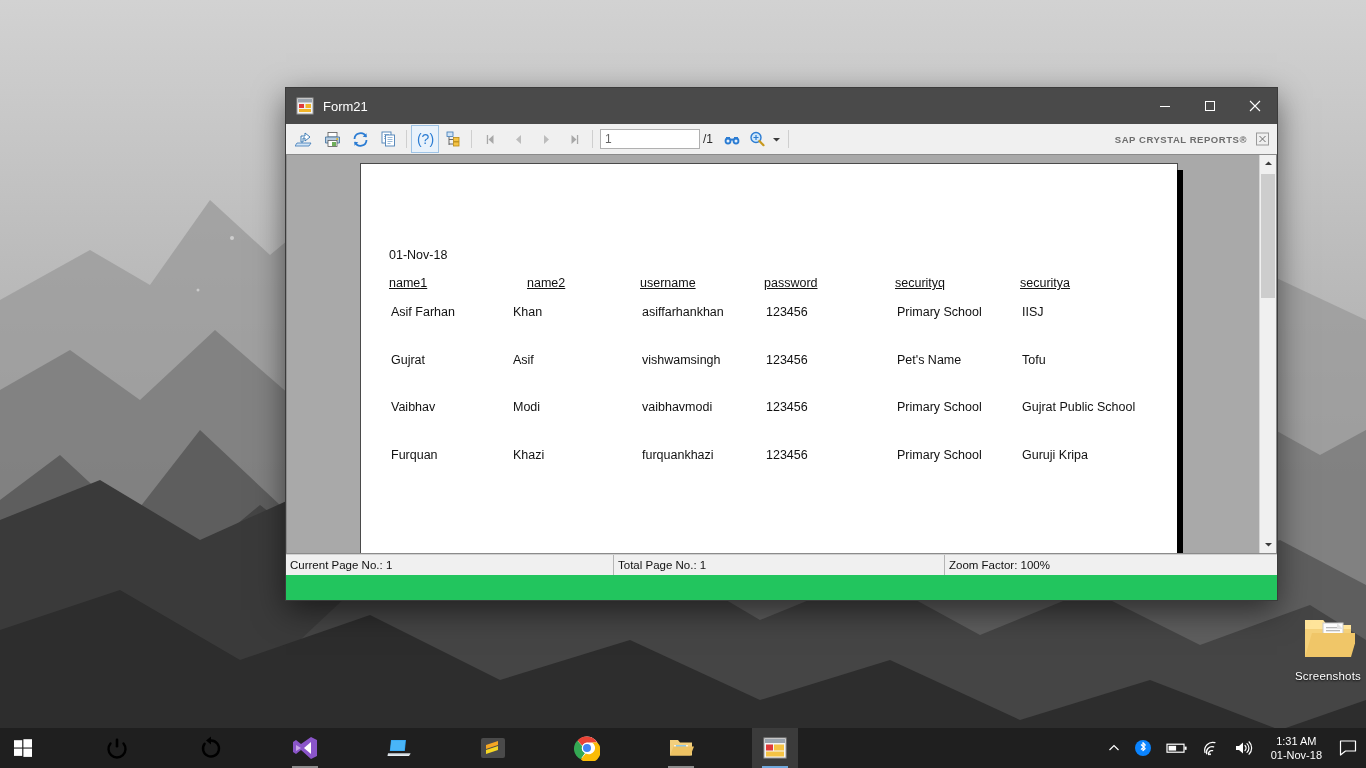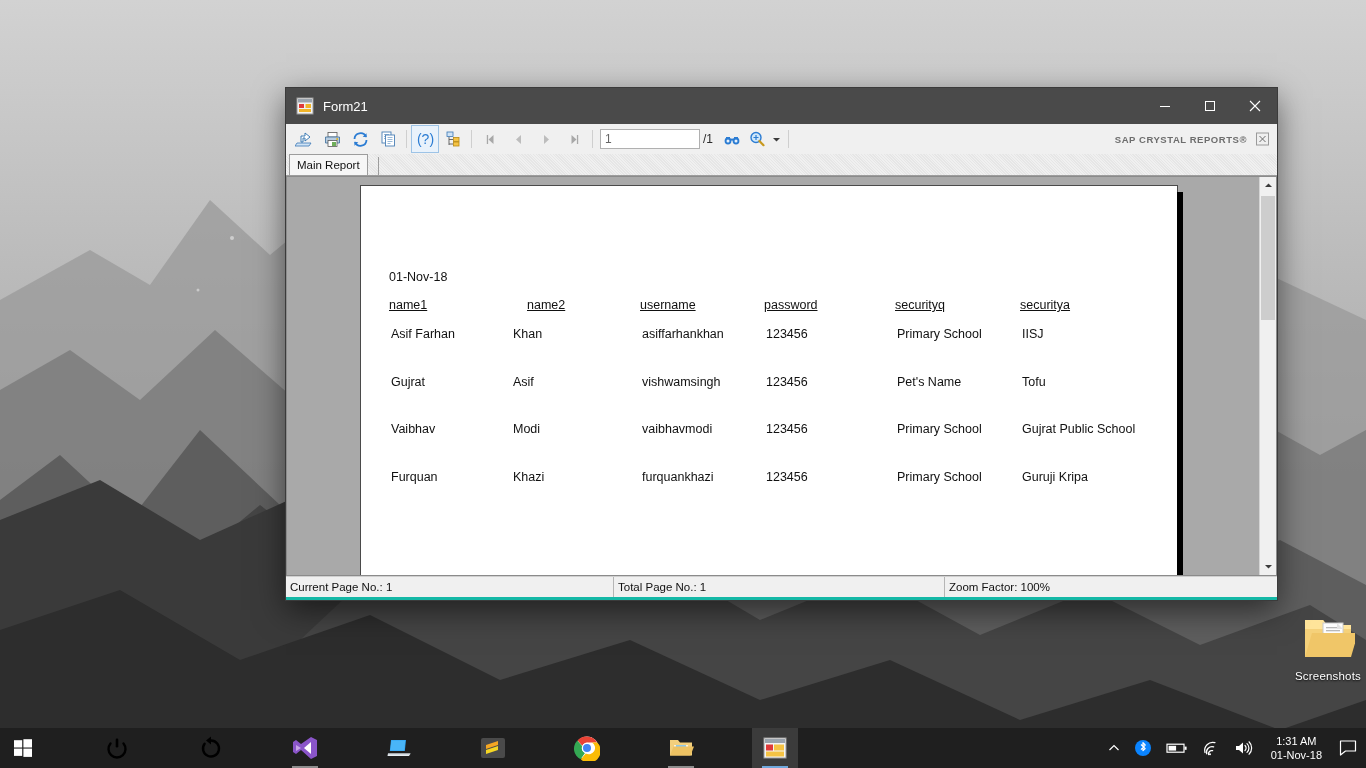--- a/index.html
+++ b/index.html
@@ -24,21 +24,21 @@
     color: #fff; font-size: 11.5px;
     text-shadow: 0 1px 2px rgba(0,0,0,.9);
   }
   #desk-icon .glyph { display:block; height:56px; position:relative; }
   #desk-icon .lbl { display:block; margin-top:2px; letter-spacing:.2px; }
 
   
   #win {
     position: absolute; left: 286px; top: 88px;
     width: 991px; height: 512px;
-    background: #14b8a6;
+    background: #22c55e;
     box-shadow: 0 0 0 1px #3b3b3b, 0 10px 30px rgba(0,0,0,.55);
   }
   #titlebar {
     height: 36px; background: #4a4a4a;
     display: flex; align-items: center;
     color: #fff;
   }
   #titlebar .tb-icon { margin-left: 10px; width: 18px; height: 18px; position: relative; }
   #titlebar .tb-title { margin-left: 9px; font-size: 13px; font-weight: 400; }
   #titlebar .spacer { flex: 1; }
@@ -401,26 +401,20 @@
     <div class="tsep"></div>
 
     <span id="brand">SAP CRYSTAL REPORTS®</span>
     <div id="brand-close">
       <svg width="9" height="9" viewBox="0 0 9 9">
           <path d="M1.5 1.5 L7.5 7.5 M7.5 1.5 L1.5 7.5" stroke="#6a6a6a" stroke-width="1"></path>
         </svg>
     </div>
   </div>
 
-  <div id="tabstrip">
-    <div id="tab-main">
-      <span>Main Report</span>
-    </div>
-    <div class="tab-sep"></div>
-  </div>
 
   <div id="viewwrap">
     <div id="viewport">
       <div id="page">
         <div id="report-date">01-Nov-18</div>
         <div id="report-table">
             <div class="rt-head" style="left: 28px;">name1</div>
             <div class="rt-head" style="left: 166px;">name2</div>
             <div class="rt-head" style="left: 279px;">username</div>
             <div class="rt-head" style="left: 403px;">password</div>

